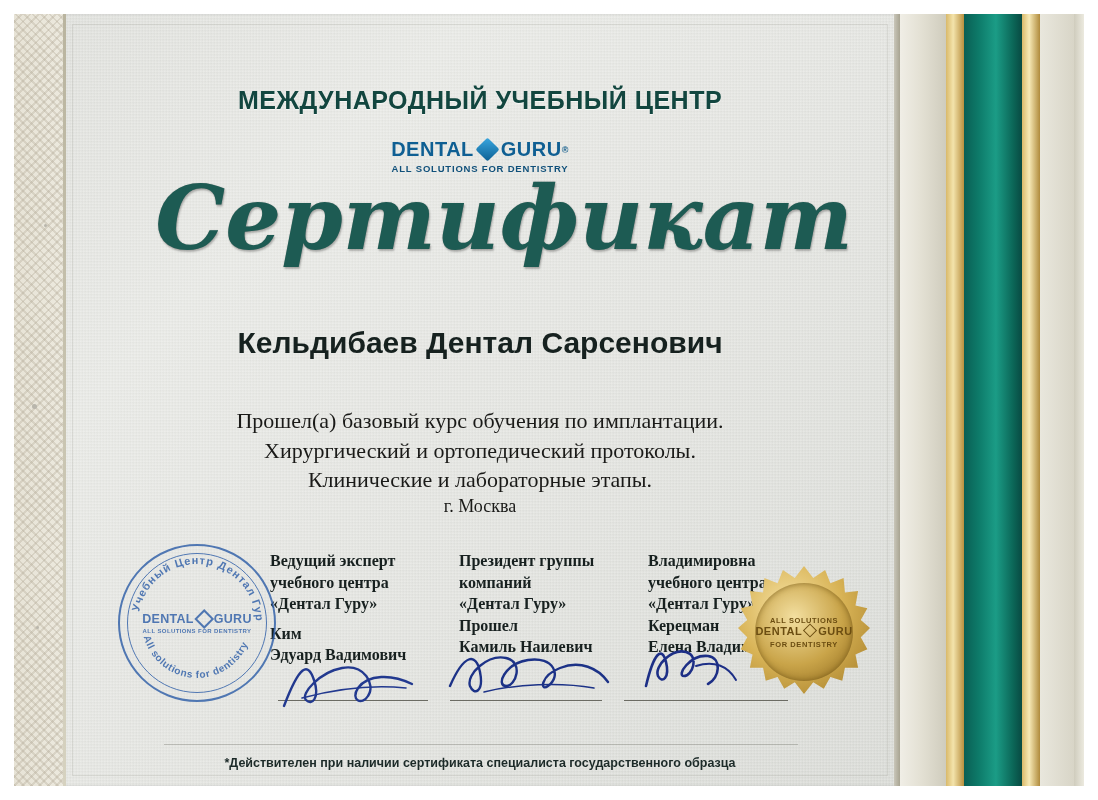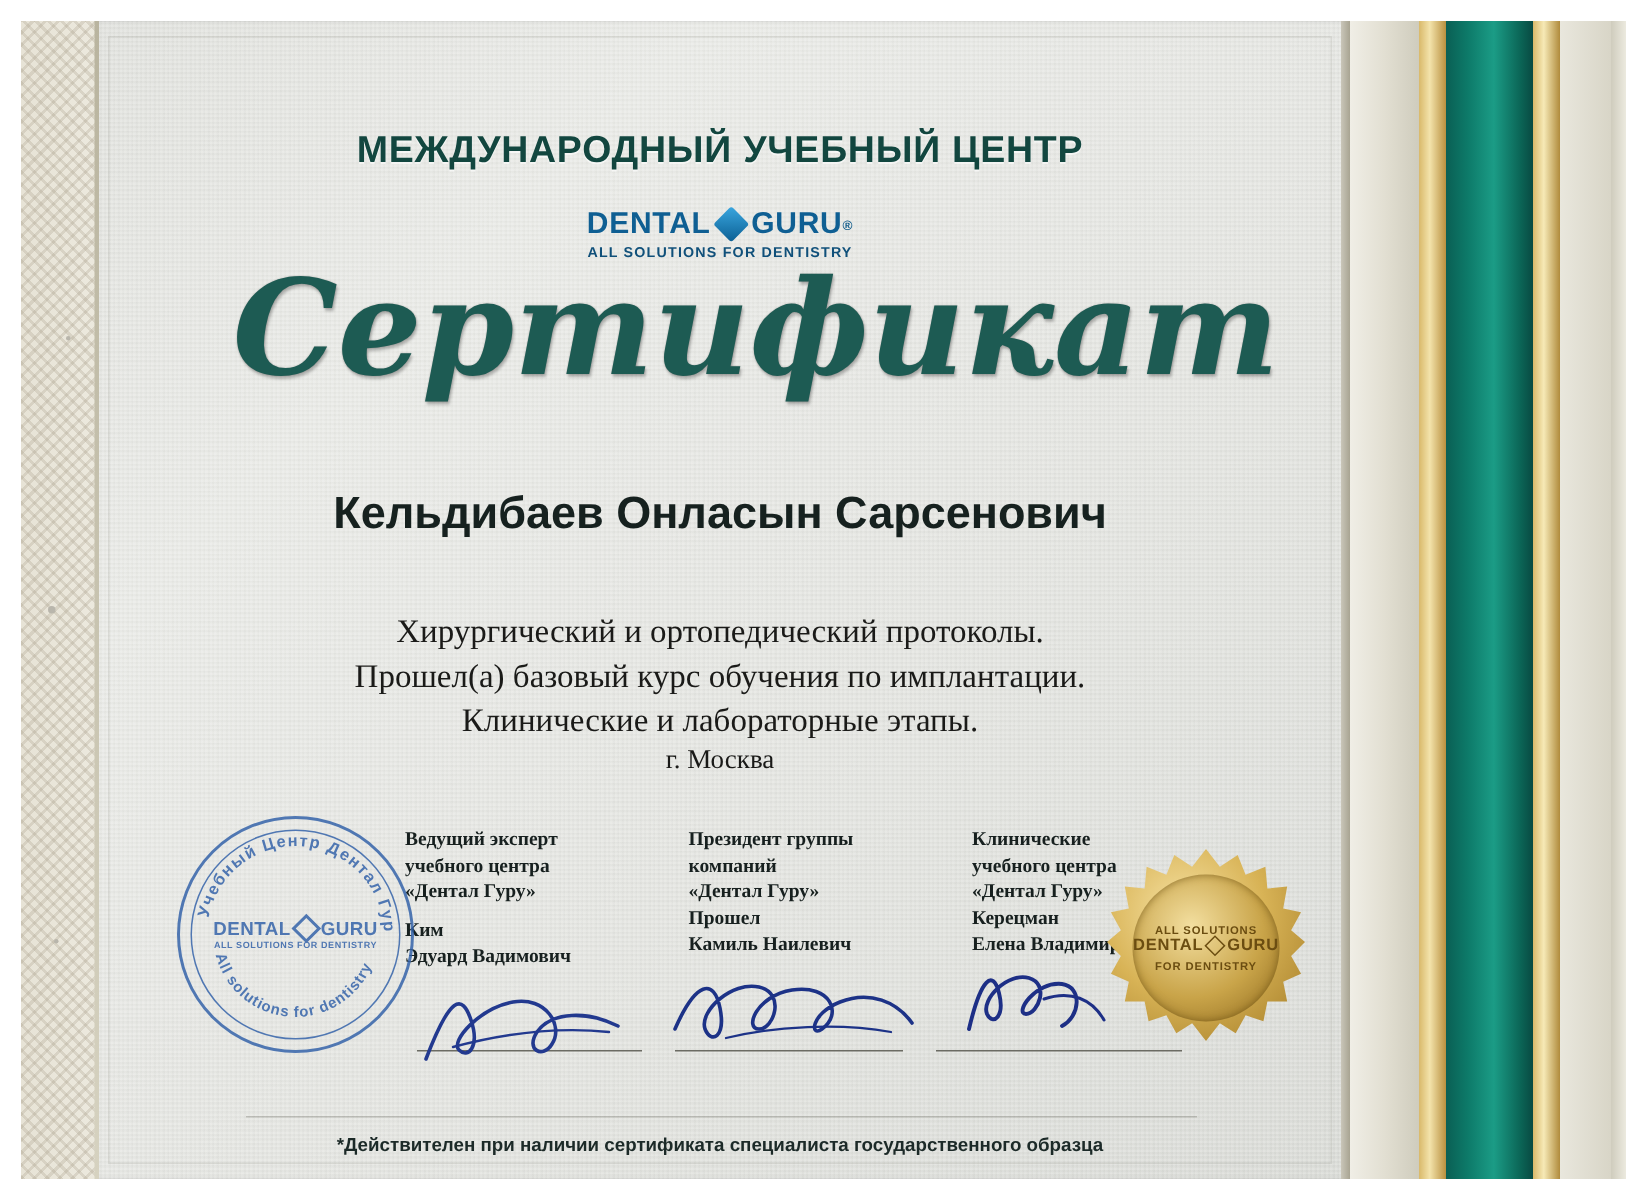--- a/index.html
+++ b/index.html
@@ -185,21 +185,21 @@
     left: 256px;
     top: 536px;
     width: 550px;
     display: flex;
     justify-content: space-between;
   }
   .sig-col {
     width: 172px;
     font-family: "Liberation Serif", serif;
     font-weight: bold;
-    font-size: 13px;
+    font-size: 16px;
     line-height: 1.35;
     color: #17201f;
   }
   .sig-name { margin-top: 8px; }
   .sig-line {
     position: absolute;
     height: 1px;
     background: #6b6b63;
     top: 686px;
   }
@@ -344,25 +344,25 @@
           <span class="logo-diamond"></span>
           <span class="logo-word-right">GURU</span>
           <span class="logo-reg">®</span>
         </div>
         <div class="logo-sub">ALL SOLUTIONS FOR DENTISTRY</div>
       </div>
     </div>
 
     <div class="script-title">Сертификат</div>
 
-    <div class="recipient">Кельдибаев Онласын Сарсенович</div>
+    <div class="recipient">Кельдибаев Дентал Сарсенович</div>
 
     <div class="body-text">
+      <div>Прошел(а) базовый курс обучения по имплантации.</div>
       <div>Хирургический и ортопедический протоколы.</div>
-      <div>Прошел(а) базовый курс обучения по имплантации.</div>
       <div>Клинические и лабораторные этапы.</div>
     </div>
 
     <div class="city">г. Москва</div>
 
     <div class="sig-area">
       <div class="sig-col">
         <div>Ведущий эксперт</div>
         <div>учебного центра</div>
         <div>«Дентал Гуру»</div>
@@ -370,21 +370,21 @@
         <div>Эдуард Вадимович</div>
       </div>
       <div class="sig-col">
         <div>Президент группы</div>
         <div>компаний</div>
         <div>«Дентал Гуру»</div>
         <div>Прошел</div>
         <div>Камиль Наилевич</div>
       </div>
       <div class="sig-col">
-        <div>Клинические</div>
+        <div>Владимировна</div>
         <div>учебного центра</div>
         <div>«Дентал Гуру»</div>
         <div>Керецман</div>
         <div>Елена Владимировна</div>
       </div>
     </div>
 
     <div class="sig-line sig-line-1"></div>
     <div class="sig-line sig-line-2"></div>
     <div class="sig-line sig-line-3"></div>

